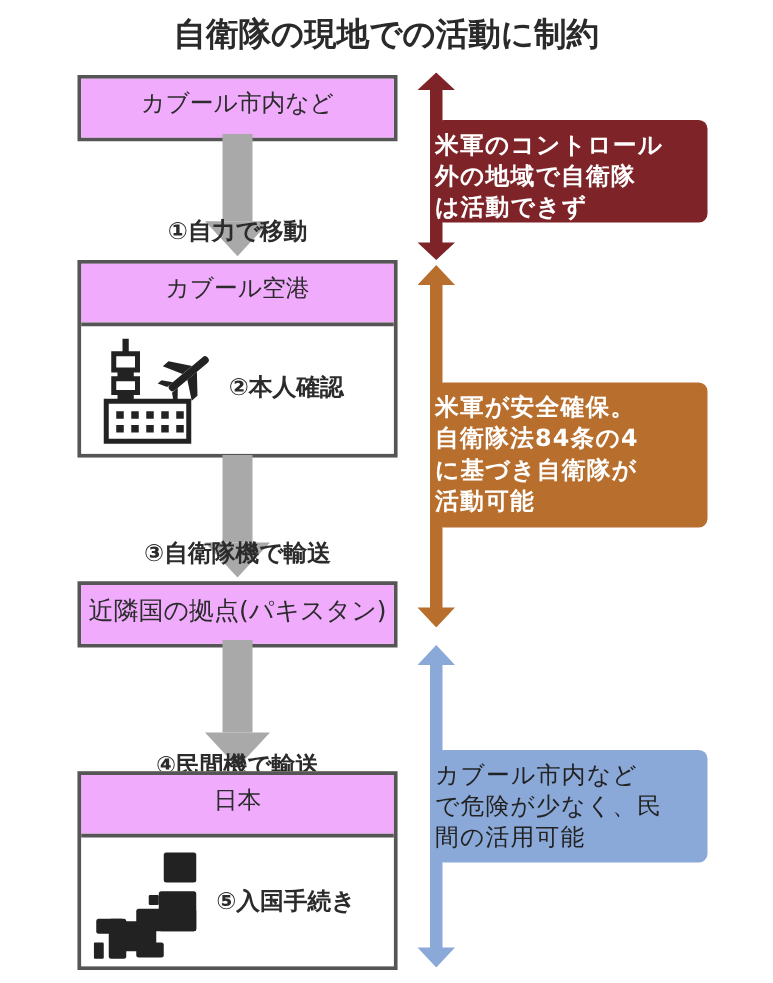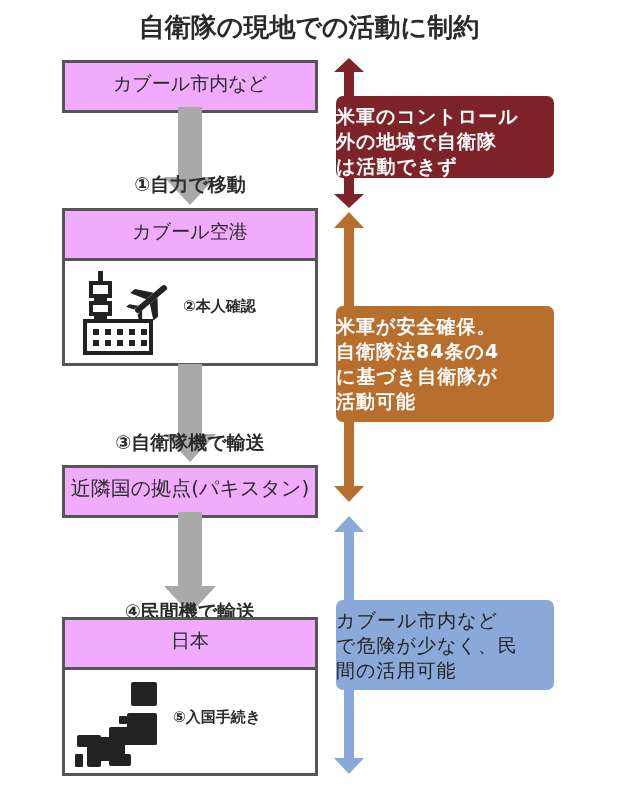--- a/index.html
+++ b/index.html
@@ -6,25 +6,25 @@
   body { width: 618px; height: 786px; position: relative; overflow: hidden;
          font-family: "DejaVu Sans", "Liberation Sans", sans-serif; color: #222; }
   .title { position: absolute; left: 0; width: 618px; top: 10px; text-align: center;
            font-size: 26px; font-weight: bold; color: #2a2a2a; letter-spacing: 0px; }
   .loc { position: absolute; left: 62px; width: 250px; border: 3px solid #555; background: #dcd6c8;
          box-sizing: content-box; }
   .loc .hdr { height: 47px; line-height: 41px; text-align: center; font-size: 19px; color: #2b2b2b; background: #f0abfc; }
   .loc .body { background: #fff; border-top: 3px solid #555; position: relative; }
   .step-label { position: absolute; left: 62px; width: 256px; text-align: center; font-size: 19px; font-weight: bold; color: #2b2b2b; margin-top: 36px; }
   .garrow { position: absolute; }
-  .note { position: absolute; left: 336px; width: 218px; border-radius: 7px; color: #fff;
+  .note { position: absolute; left: 348px; width: 218px; border-radius: 7px; color: #fff;
           font-size: 19px; font-weight: bold; line-height: 25px; padding: 8px 0; box-sizing: border-box; letter-spacing: 1px; }
   .note.blue { color: #222; font-weight: normal; }
   .varrow { position: absolute; }
-  .body-label { position: absolute; font-size: 15px; font-weight: bold; color: #2b2b2b; }
+  .body-label { position: absolute; font-size: 19px; font-weight: bold; color: #2b2b2b; }
 </style>
 </head>
 <body>
 
 <div class="title">自衛隊の現地での活動に制約</div>
 
 <div class="loc" style="top:60px;">
   <div class="hdr">カブール市内など</div>
 </div>
 

